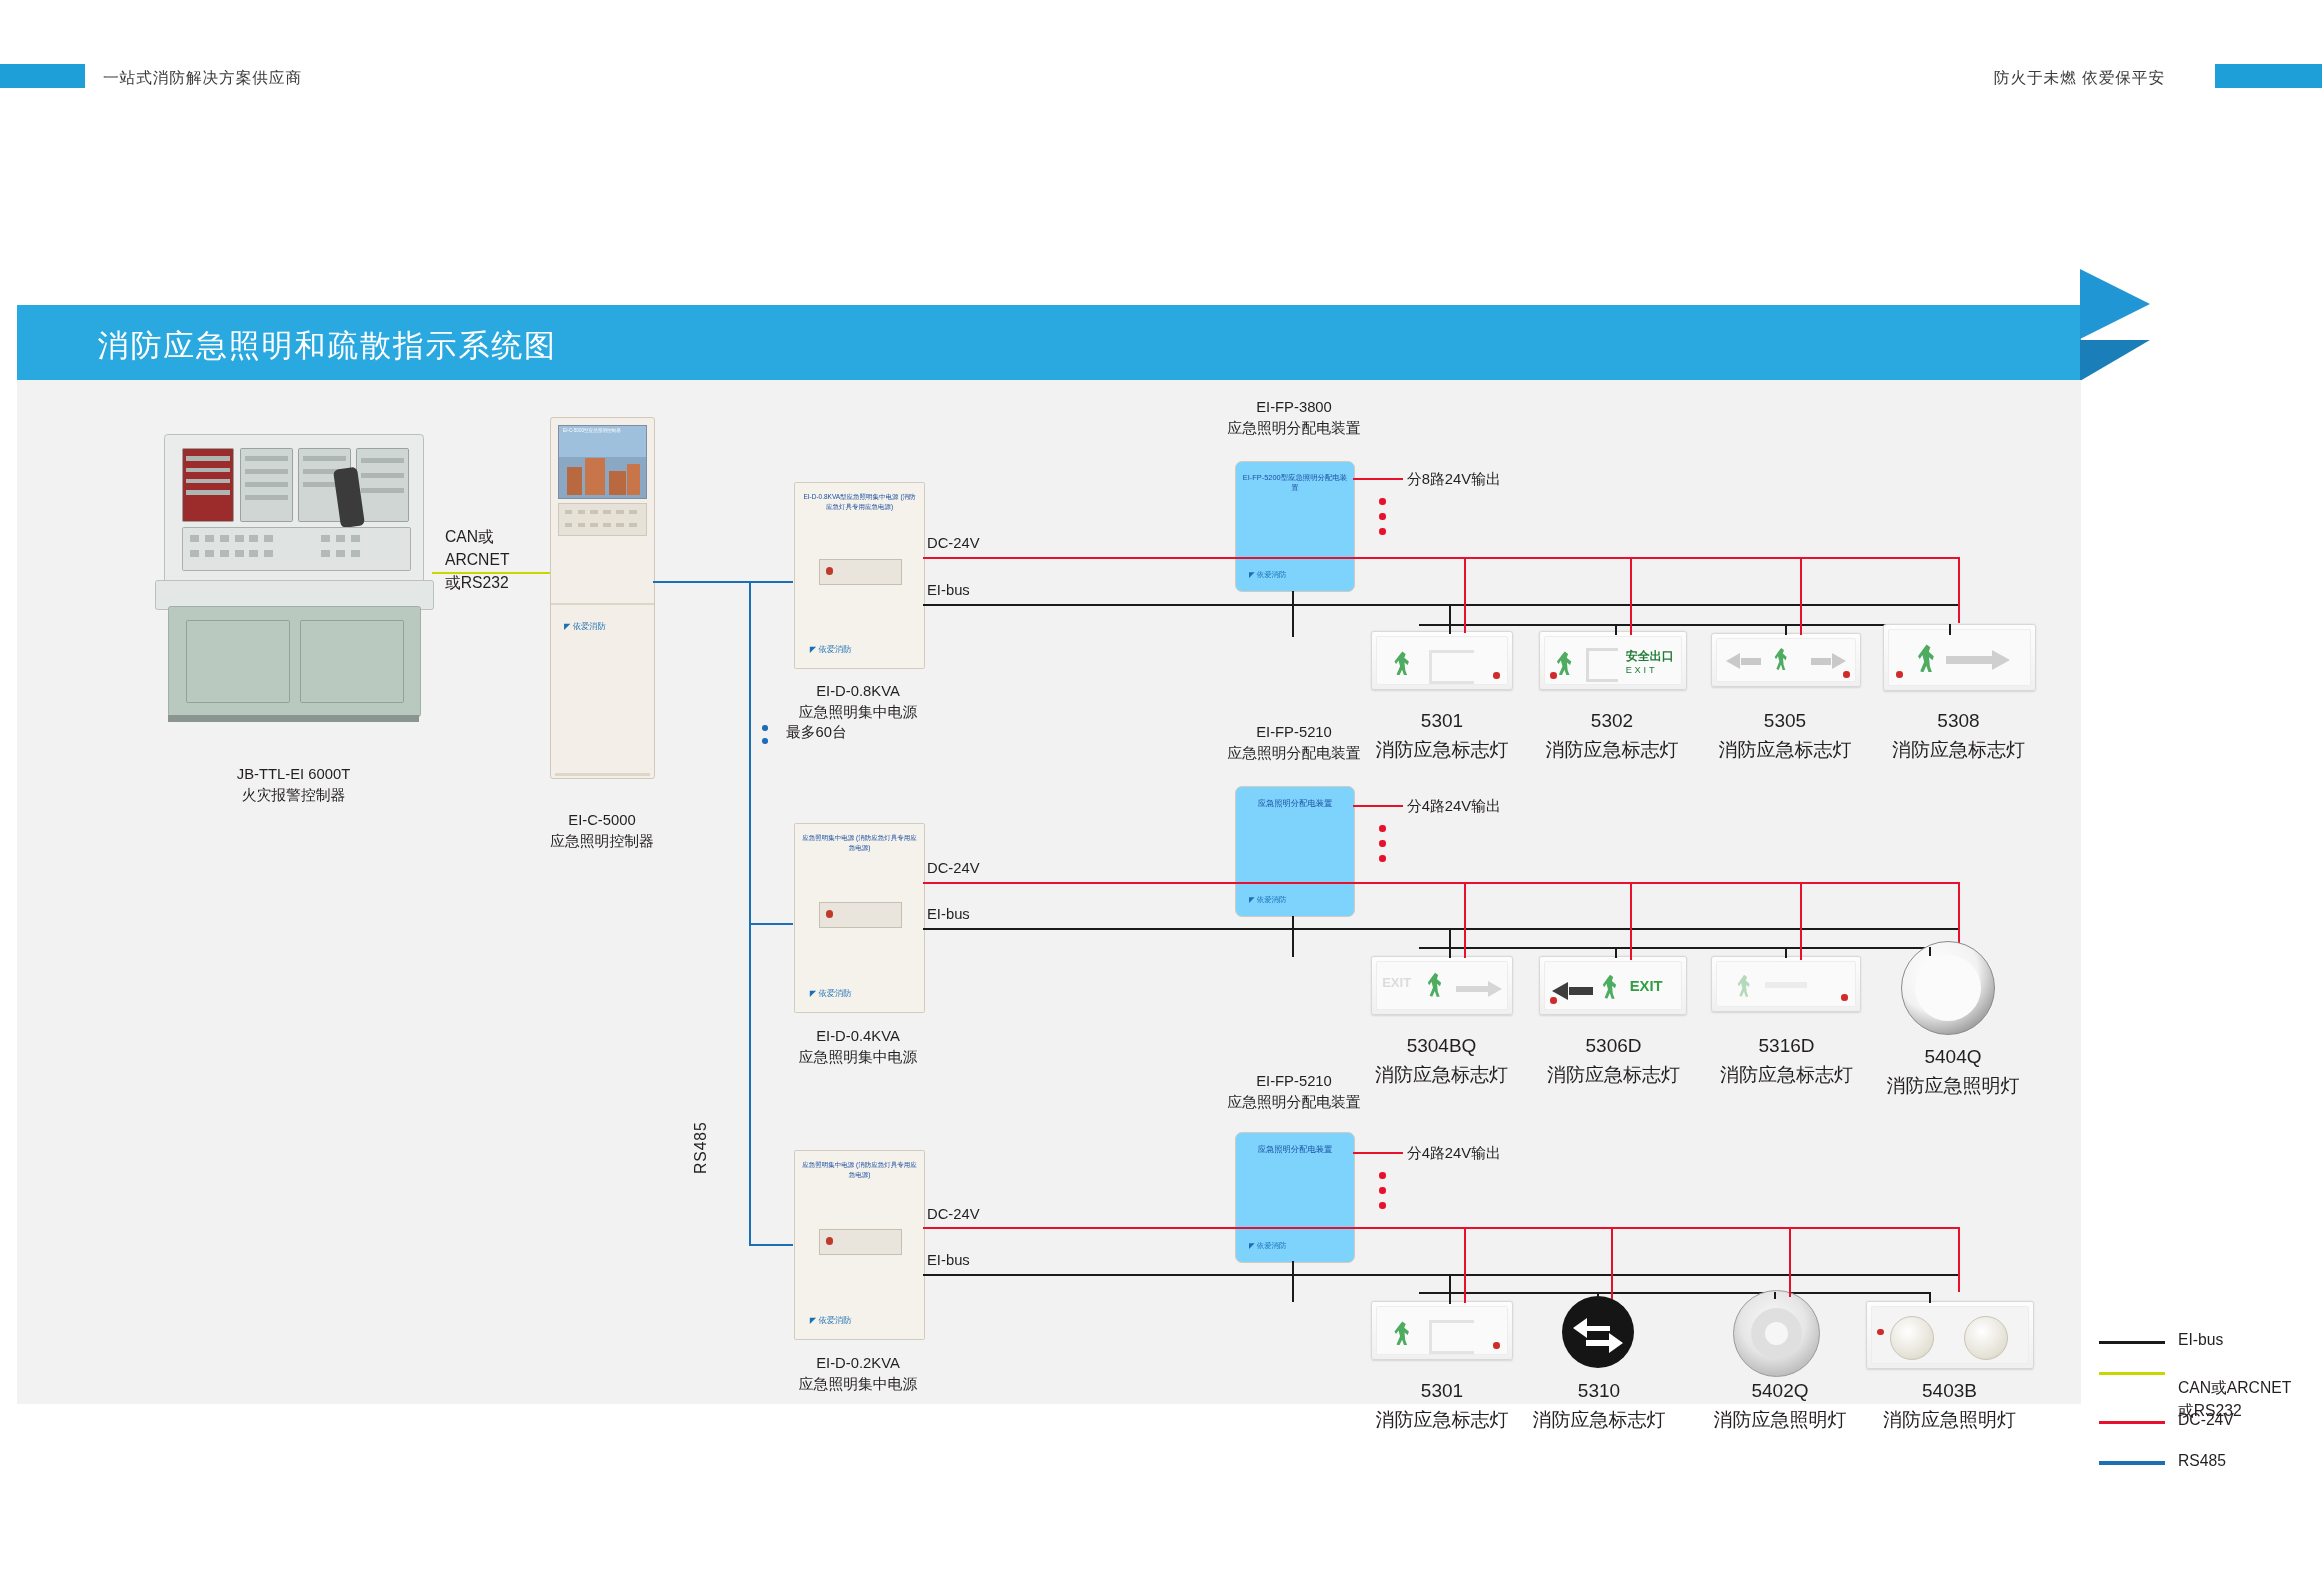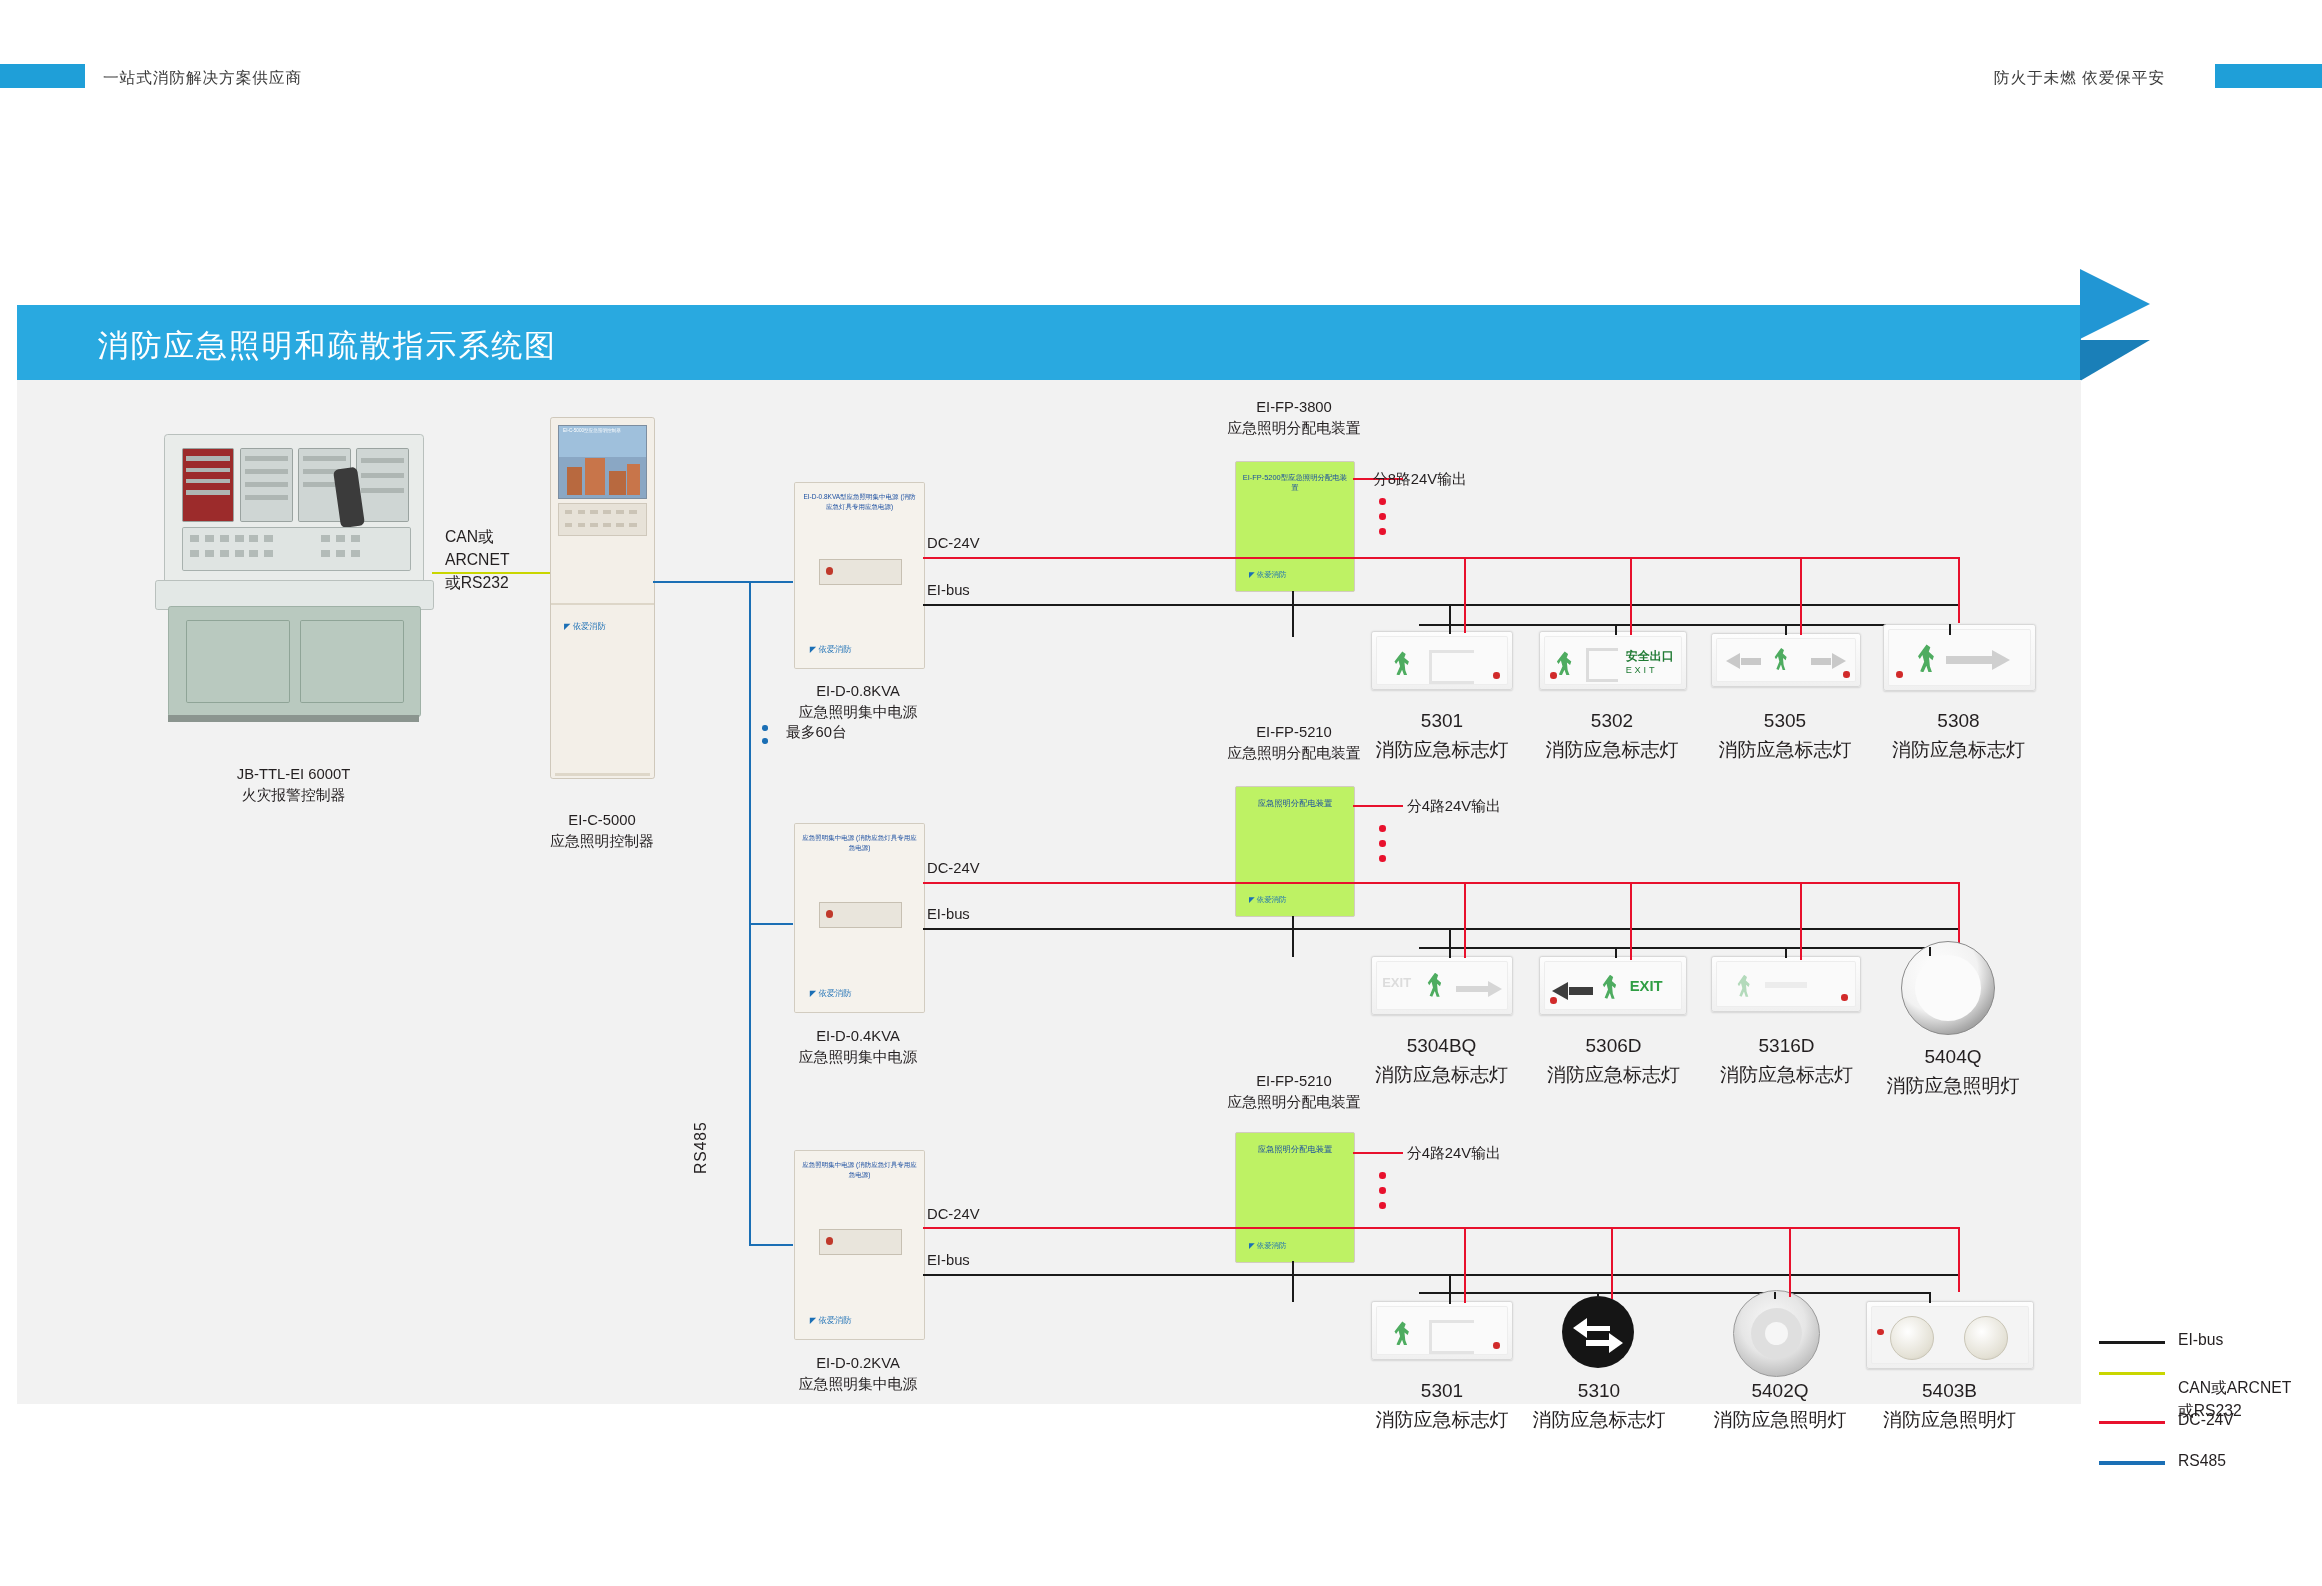--- a/index.html
+++ b/index.html
@@ -56,21 +56,21 @@
   #cabinet .cab-foot{position:absolute;left:3.7px;bottom:1.8px;right:3.7px;height:3.7px;background:#ded7c9;}
 
   
   .psu{position:absolute;width:129px;background:#f5f2ec;border:1.8px solid #d2ccc0;border-radius:1.8px;}
   .psu .psu-title{position:absolute;left:5.5px;right:5.5px;top:9.2px;font-size:6.5px;color:#1b4ea0;text-align:center;line-height:1.5;}
   .psu .psu-win{position:absolute;left:24px;width:81px;height:24px;background:#e9e5dc;border:0.9px solid #c7c0b2;}
   .psu .psu-win .led{position:absolute;left:5.5px;top:7.4px;width:7.4px;height:7.4px;background:#c0392b;border-radius:50%;}
   .psu .psu-logo{position:absolute;left:14.8px;bottom:13px;font-size:8.3px;color:#1b6fb5;}
 
   
-  .dbx{position:absolute;width:118px;background:#bef264;border:1.8px solid #d2ccc0;border-radius:2px;}
+  .dbx{position:absolute;width:118px;background:#7dd3fc;border:1.8px solid #d2ccc0;border-radius:7px;}
   .dbx .dbx-title{position:absolute;left:5.5px;right:5.5px;top:11px;font-size:7.4px;color:#1b4ea0;text-align:center;}
   .dbx .dbx-logo{position:absolute;left:13px;bottom:11px;font-size:7.4px;color:#1b6fb5;}
 
   
   .sign{position:absolute;background:linear-gradient(180deg,#fdfdfd 0%,#f0f0f0 100%);border:0.9px solid #d8d8d8;border-radius:2.8px;box-shadow:0 0.9px 1.8px rgba(0,0,0,.12);}
   .sign .pic{position:absolute;left:3.7px;top:3.7px;right:3.7px;bottom:3.7px;background:#fafafa;border:0.9px solid #ededed;border-radius:1.8px;overflow:hidden;text-align:right;}
   .sign .greenman{position:absolute;width:20px;height:24px;background:#2f9e44;clip-path:polygon(45% 0,62% 10%,55% 26%,78% 42%,72% 56%,56% 46%,60% 78%,70% 100%,54% 100%,44% 76%,30% 100%,16% 96%,34% 62%,26% 38%,14% 52%,6% 42%,28% 18%);opacity:.85;}
   .sign .redled{position:absolute;width:6.5px;height:6.5px;background:#d12a2a;border-radius:50%;}
   .round-lamp{position:absolute;border-radius:50%;}
   .dl-label{position:absolute;text-align:center;font-size:19px;line-height:1.5;white-space:pre;}
@@ -209,21 +209,21 @@
 <div class="lbl lbl-l" style="left:786px;top:722px;width:129px;text-align:left;">最多60台</div>
 <div class="abs" style="left:762px;top:725px;width:5.5px;height:5.5px;border-radius:50%;background:#1b6fb5;"></div>
 <div class="abs" style="left:762px;top:738px;width:5.5px;height:5.5px;border-radius:50%;background:#1b6fb5;"></div>
 
 <div class="dbx" style="left:1235px;top:461px;height:129px;">
   <div class="dbx-title">EI-FP-5200型应急照明分配电装置</div>
   <div class="dbx-logo">◤ 依爱消防</div>
 </div>
 <div class="lbl" style="left:1196px;top:397px;width:196px;"><span>EI-FP-3800</span><br><span>应急照明分配电装置</span></div>
 <div class="line-h" style="left:1353px;top:478px;width:50px;background:#e8112d;"></div>
-<div class="lbl lbl-l" style="left:1373px;top:469px;width:166px;text-align:left;">分8路24V输出</div>
+<div class="lbl lbl-l" style="left:1407px;top:469px;width:166px;text-align:left;">分8路24V输出</div>
 <div class="abs" style="left:1379px;top:498px;width:6.5px;height:6.5px;border-radius:50%;background:#e8112d;"></div>
 <div class="abs" style="left:1379px;top:513px;width:6.5px;height:6.5px;border-radius:50%;background:#e8112d;"></div>
 <div class="abs" style="left:1379px;top:528px;width:6.5px;height:6.5px;border-radius:50%;background:#e8112d;"></div>
 
 <div class="line-h" style="left:923px;top:557px;width:1037px;background:#e8112d;"></div>
 <div class="lbl lbl-l" style="left:927px;top:533px;width:129px;text-align:left;">DC-24V</div>
 <div class="line-h" style="left:923px;top:604px;width:1037px;background:#1a1a1a;"></div>
 <div class="lbl lbl-l" style="left:927px;top:580px;width:129px;text-align:left;">EI-bus</div>
 <div class="line-v" style="left:1292px;top:591px;height:46px;background:#1a1a1a;"></div>
 <div class="line-h" style="left:1419px;top:624px;width:541px;background:#1a1a1a;"></div>

